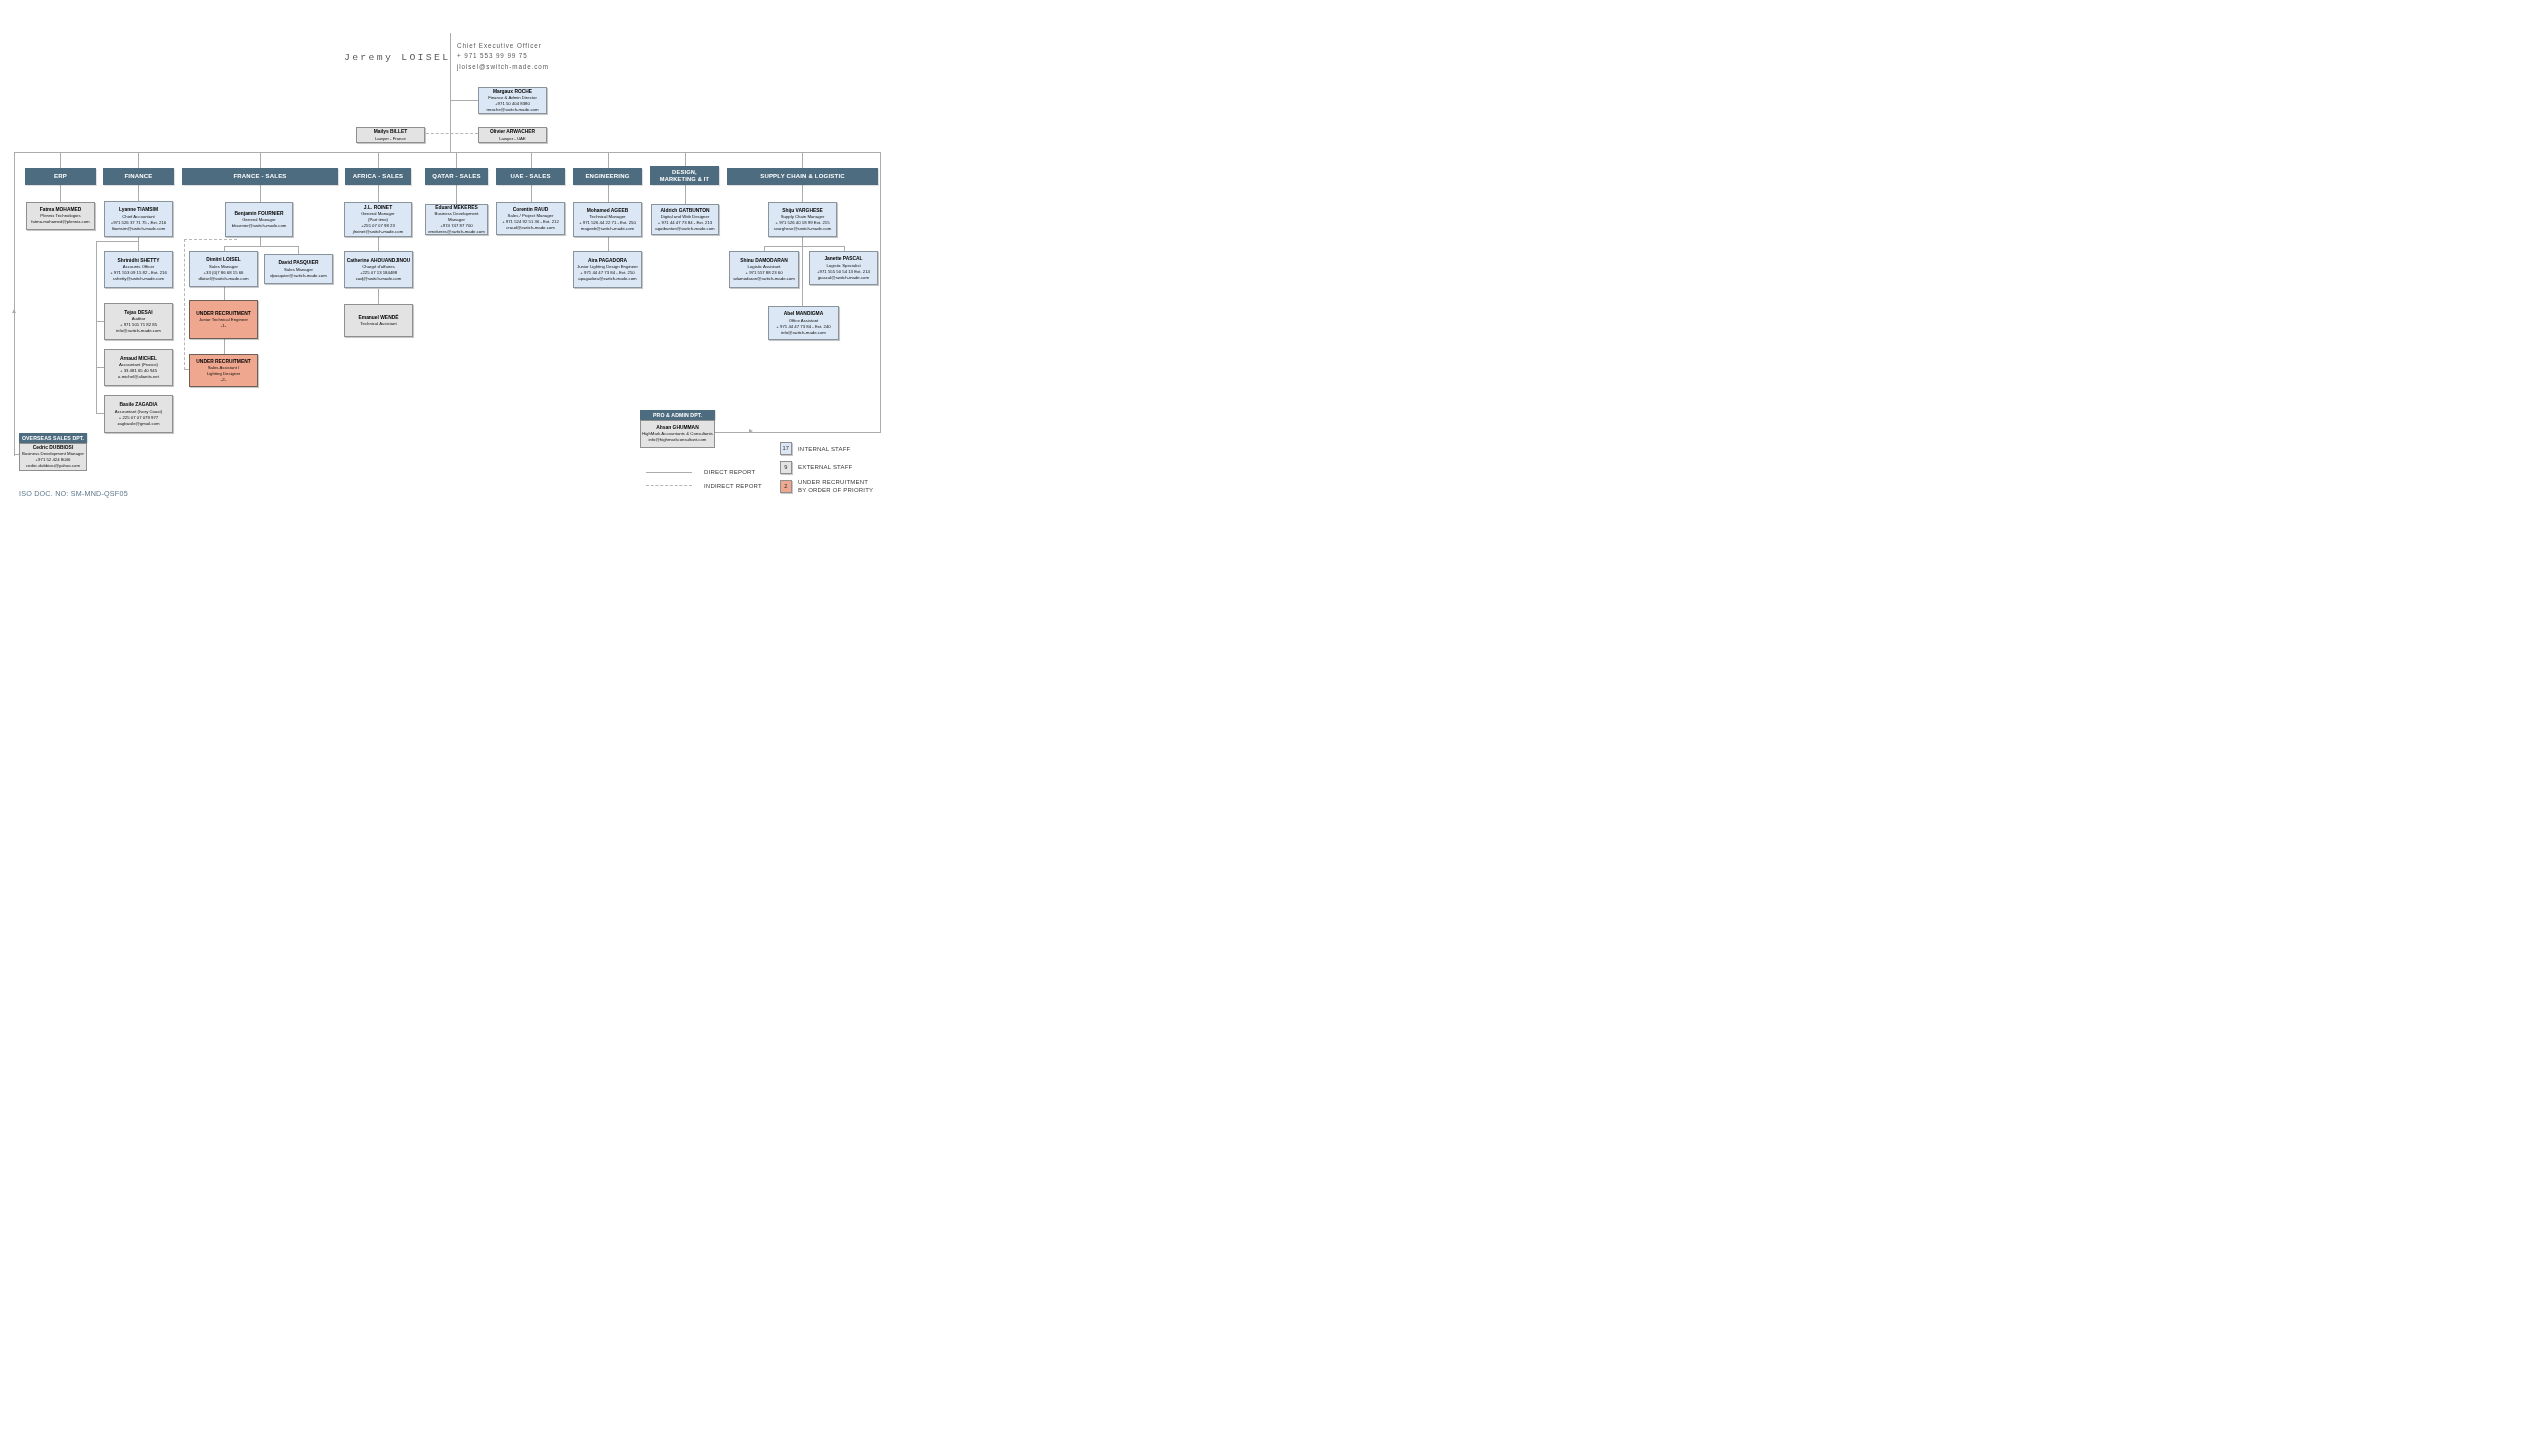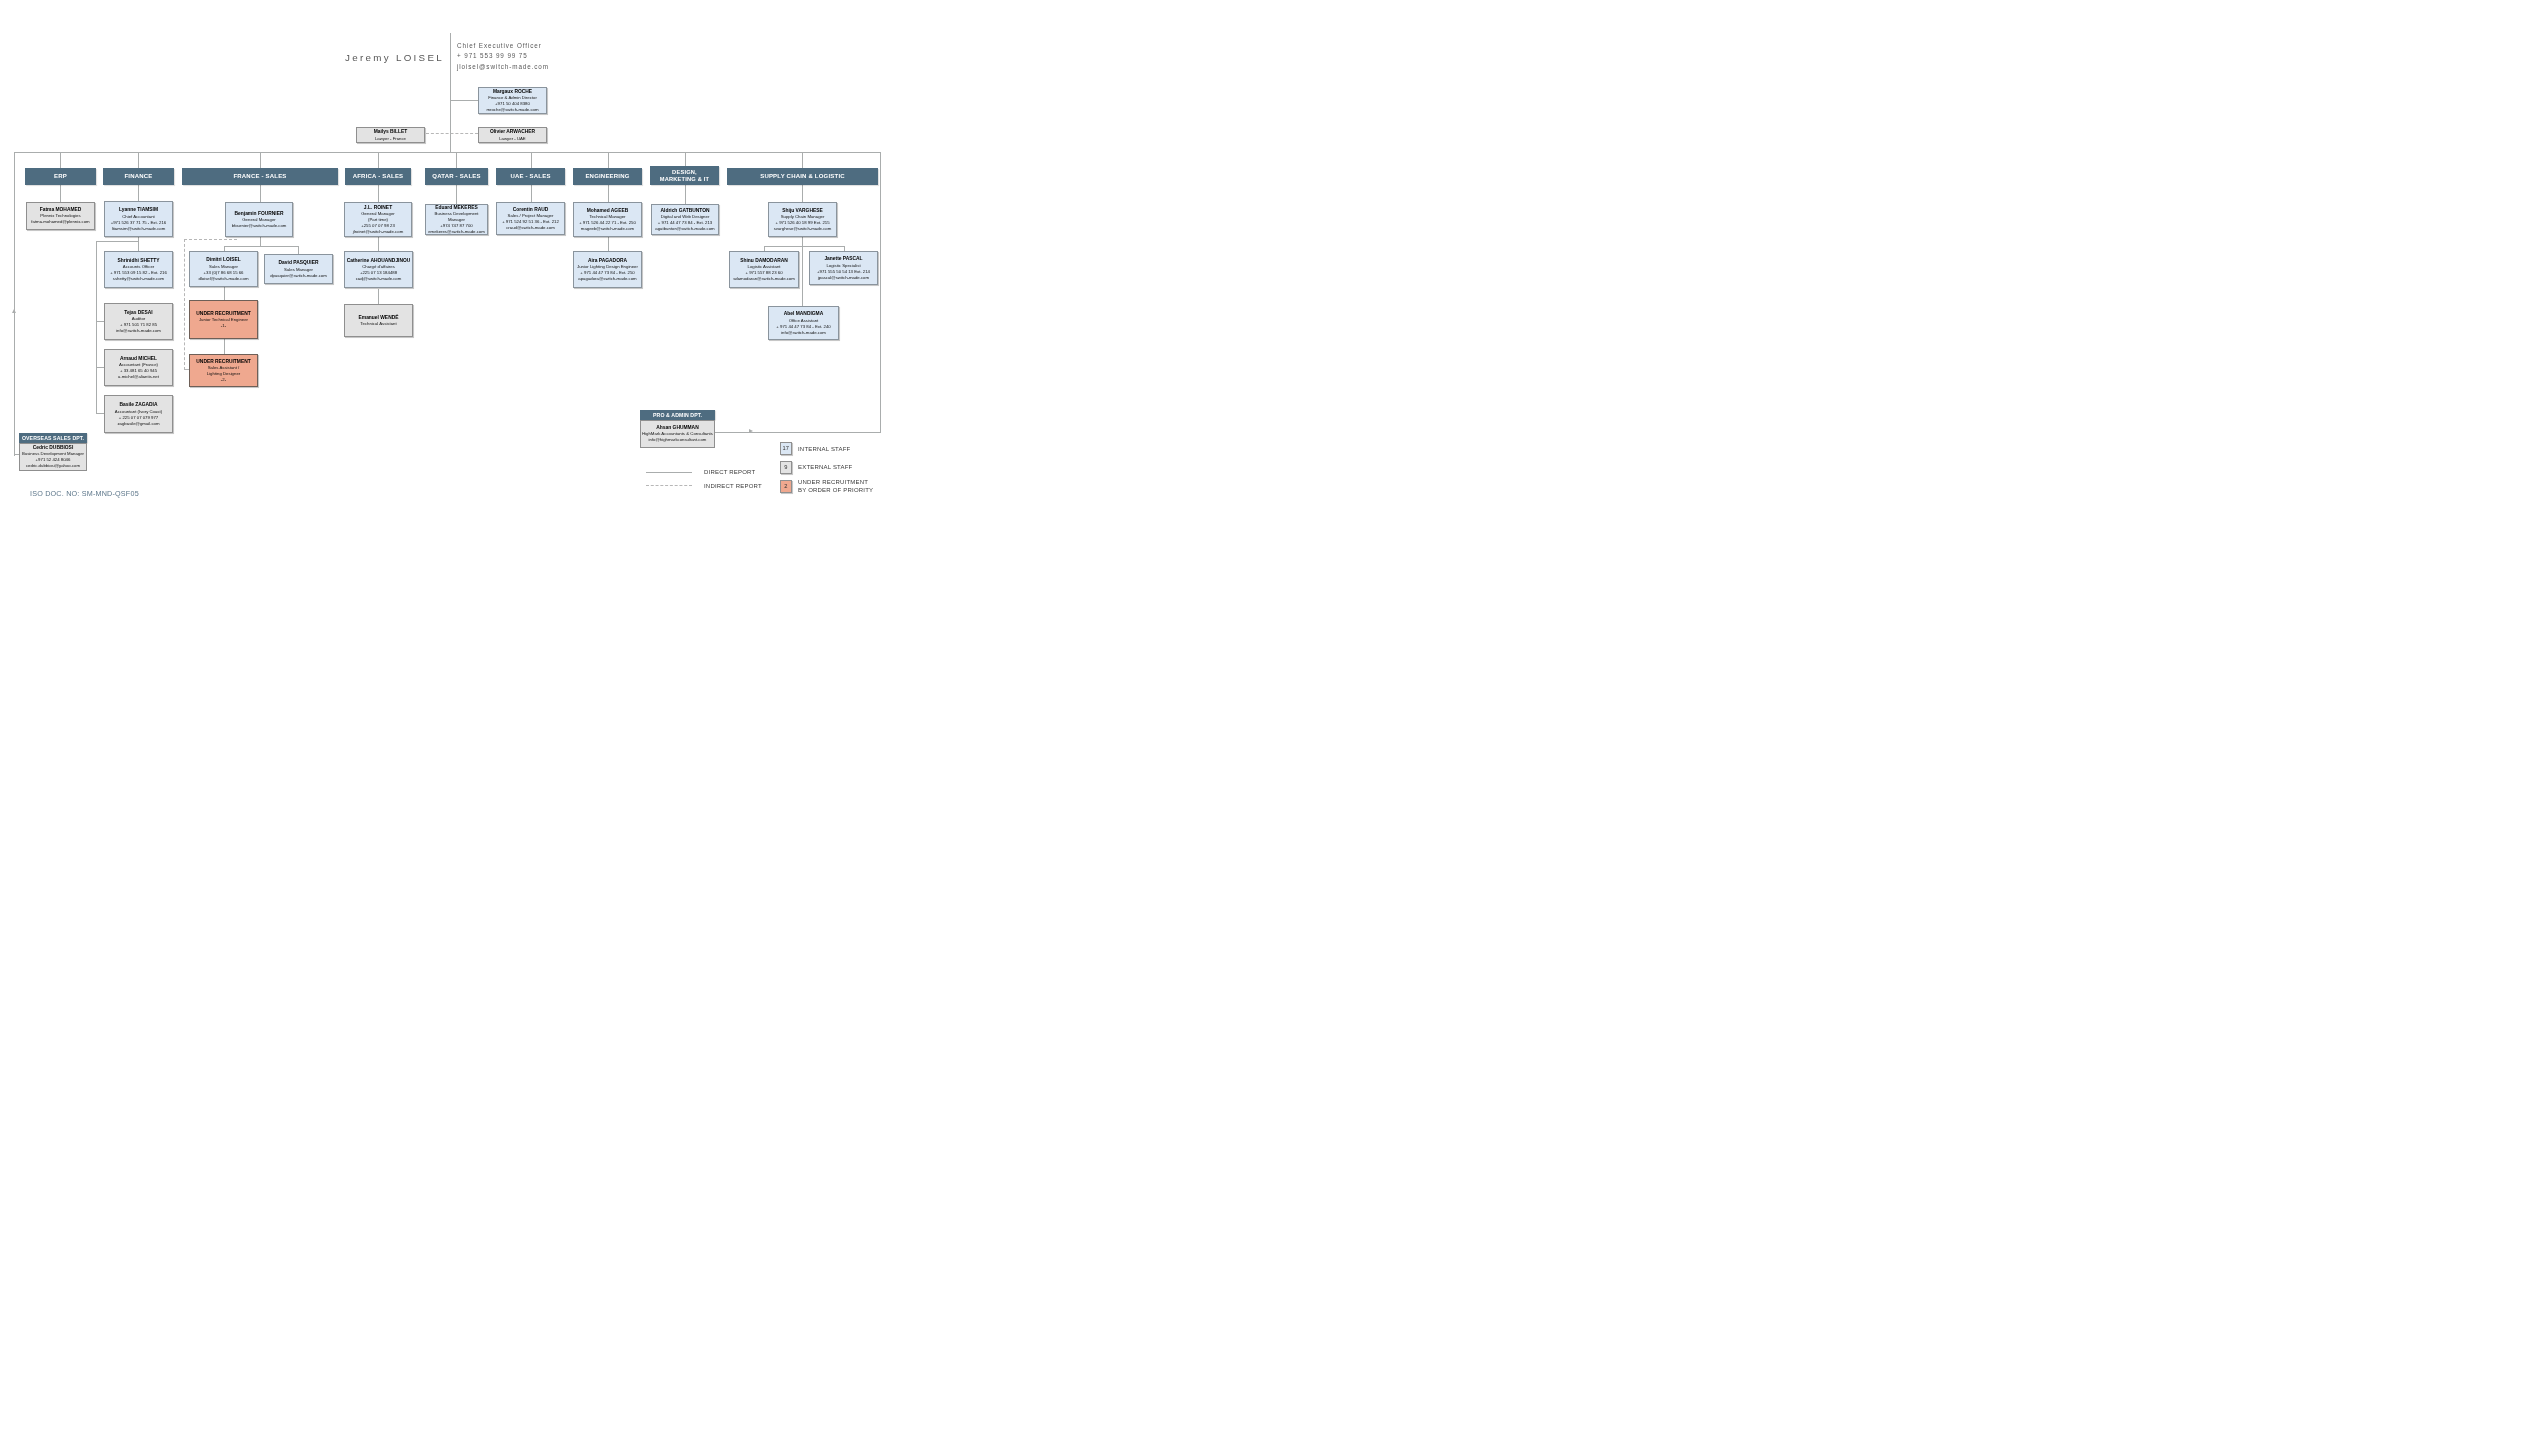--- a/index.html
+++ b/index.html
@@ -47,21 +47,21 @@
   .legend-swatch{position:absolute;box-sizing:border-box;width:11.5px;height:12.6px;
             display:flex;align-items:center;justify-content:center;font-size:5.7px;color:#333;
             border:0.6px solid #8f8f8f;box-shadow:0.6px 0.6px 0.6px rgba(0,0,0,.22);}
   .iso{position:absolute;font-size:7.2px;color:#5b7589;letter-spacing:0.2px;}
 </style>
 </head>
 <body>
 
 <div class="canvas">
 
-  <div class="ceo-name" style="left:344px;top:52px;width:100px;">Jeremy LOISEL</div>
+  <div class="ceo-name" style="left:344px;top:52px;width:100px;font-family:Liberation Mono, monospace;">Jeremy LOISEL</div>
   <div class="ceo-info" style="left:457px;top:41px;">
     <div>Chief Executive Officer</div>
     <div>+ 971 553 99 99 75</div>
     <div>jloisel@switch-made.com</div>
   </div>
 
   <div class="vl" style="left:450px;top:33px;height:119px;"></div>
   <div class="hl" style="left:451px;top:100px;width:27px;"></div>
   <div class="hl" style="left:13.8px;top:152px;width:867px;"></div>
 
@@ -314,16 +314,16 @@
   <div class="legend-swatch" style="left:780px;top:442px;background:#dbe7f4;">17</div>
   <div class="legend-label" style="left:798px;top:446px;">INTERNAL STAFF</div>
 
   <div class="legend-swatch" style="left:780px;top:461px;background:#e3e3e3;">9</div>
   <div class="legend-label" style="left:798px;top:464px;">EXTERNAL STAFF</div>
 
   <div class="legend-swatch" style="left:780px;top:480px;background:#efa88f;">2</div>
   <div class="legend-label" style="left:798px;top:479px;">UNDER RECRUITMENT
 BY ORDER OF PRIORITY</div>
 
-  <div class="iso" style="left:30px;top:489px;">ISO DOC. NO: SM-MND-QSF05</div>
+  <div class="iso" style="left:19px;top:489px;">ISO DOC. NO: SM-MND-QSF05</div>
 
 </div>
 
 
 </body></html>

